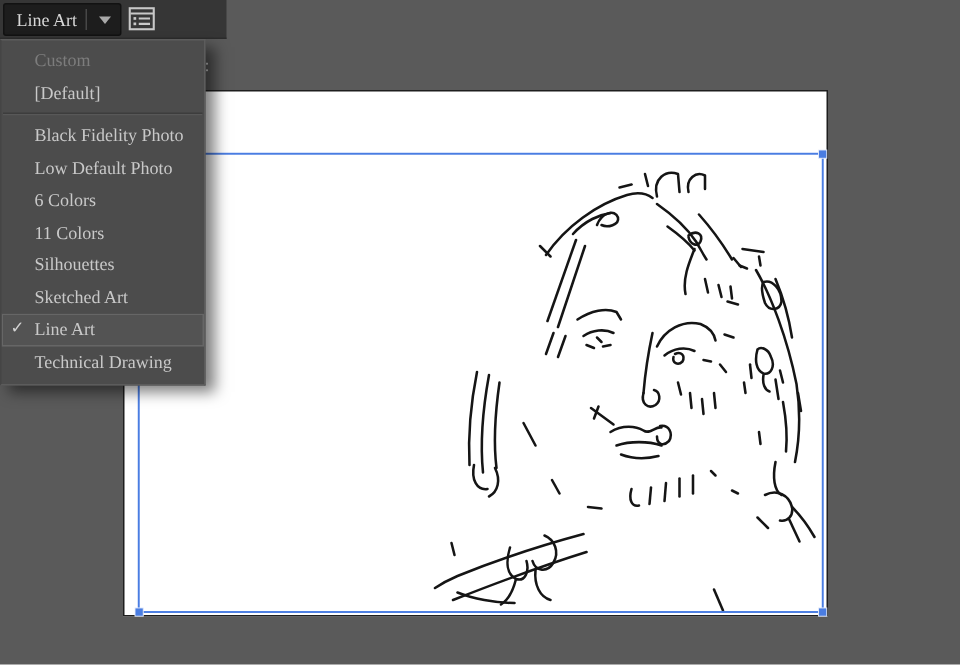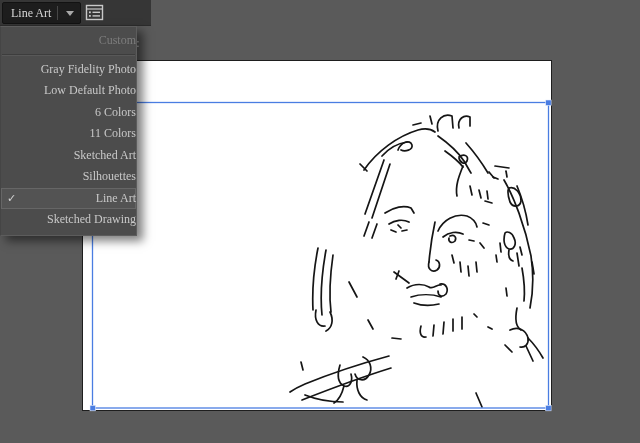--- a/index.html
+++ b/index.html
@@ -27,21 +27,21 @@
   .dd-divider{position:absolute;left:54px;top:3px;bottom:3px;width:1px;background:#474747;}
   .dd-arrow{position:absolute;right:6px;top:8px;width:0;height:0;
             border-left:4.5px solid transparent;border-right:4.5px solid transparent;border-top:5px solid #a9a9a9;}
   .panel-btn{position:absolute;left:85px;top:4px;width:19px;height:17px;background:transparent;border:0;padding:0;}
   .panel-btn svg{display:block;}
   .view-label{position:absolute;left:111px;top:0;line-height:25px;font-size:12px;color:#d2d2d2;white-space:nowrap;margin-top:31px;}
 
   
   .menu{position:absolute;left:0;top:26px;width:137px;box-sizing:border-box;background:var(--menu-bg,#4c4c4c);
         border:1px solid #5c5c5c;border-left-color:#454545;padding:3px 0 4px;
-        box-shadow:6px 5px 9px rgba(0,0,0,0.5);z-index:5;text-align:right;}
+        box-shadow:6px 5px 9px rgba(0,0,0,0.5);z-index:5;}
   .menu-item{position:relative;height:21.5px;line-height:21.5px;padding-left:22px;
              font-size:12px;color:#c9c9c9;white-space:nowrap;cursor:default;}
   .menu-item.disabled{color:#7d7d7d;}
   .menu-item.selected{background:#535353;box-shadow:inset 0 0 0 1px #666;}
   .menu-item .check{position:absolute;left:6px;top:0;font-size:11px;color:#d4d4d4;}
   .menu-sep{height:1px;background:#3d3d3d;border-bottom:1px solid #585858;margin:2px 1px 3px 1px;}
 </style>
 </head>
 <body>
 
@@ -163,24 +163,25 @@
         <line x1="7.5" y1="8.3" x2="15" y2="8.3" stroke="#c8c8c8" stroke-width="1.4"></line>
         <rect x="4" y="11" width="1.8" height="1.8" fill="#c8c8c8"></rect>
         <line x1="7.5" y1="11.9" x2="15" y2="11.9" stroke="#c8c8c8" stroke-width="1.4"></line>
       </svg>
     </button>
     <span class="view-label">View:</span>
   </div>
 
   <div class="menu" id="preset-menu">
       <div class="menu-item disabled"><span>Custom</span></div>
+      <div class="menu-item"><span>[Default]</span></div>
       <div class="menu-sep"></div>
-      <div class="menu-item"><span>Gray Fidelity Photo</span></div>
+      <div class="menu-item"><span>Black Fidelity Photo</span></div>
       <div class="menu-item"><span>Low Default Photo</span></div>
       <div class="menu-item"><span>6 Colors</span></div>
       <div class="menu-item"><span>11 Colors</span></div>
+      <div class="menu-item"><span>Silhouettes</span></div>
       <div class="menu-item"><span>Sketched Art</span></div>
-      <div class="menu-item"><span>Silhouettes</span></div>
       <div class="menu-item selected"><span class="check">✓</span><span>Line Art</span></div>
-      <div class="menu-item"><span>Sketched Drawing</span></div>
+      <div class="menu-item"><span>Technical Drawing</span></div>
     </div>
 
 </div>
 
 </body></html>

